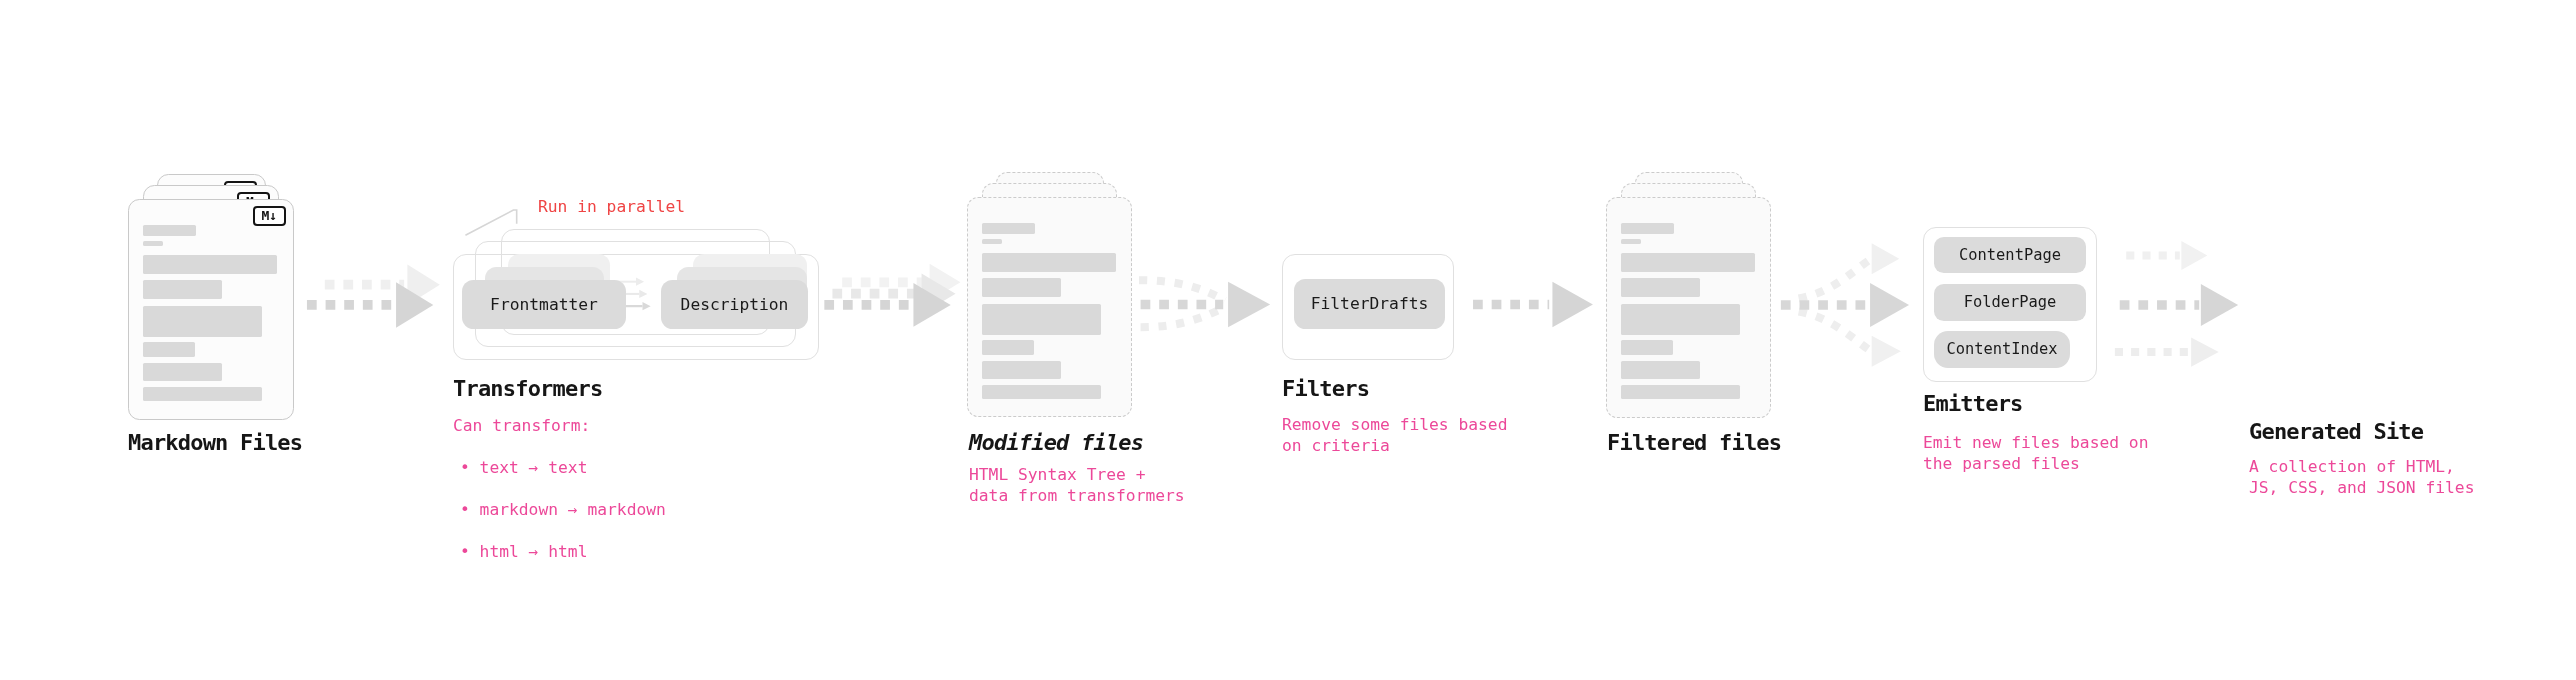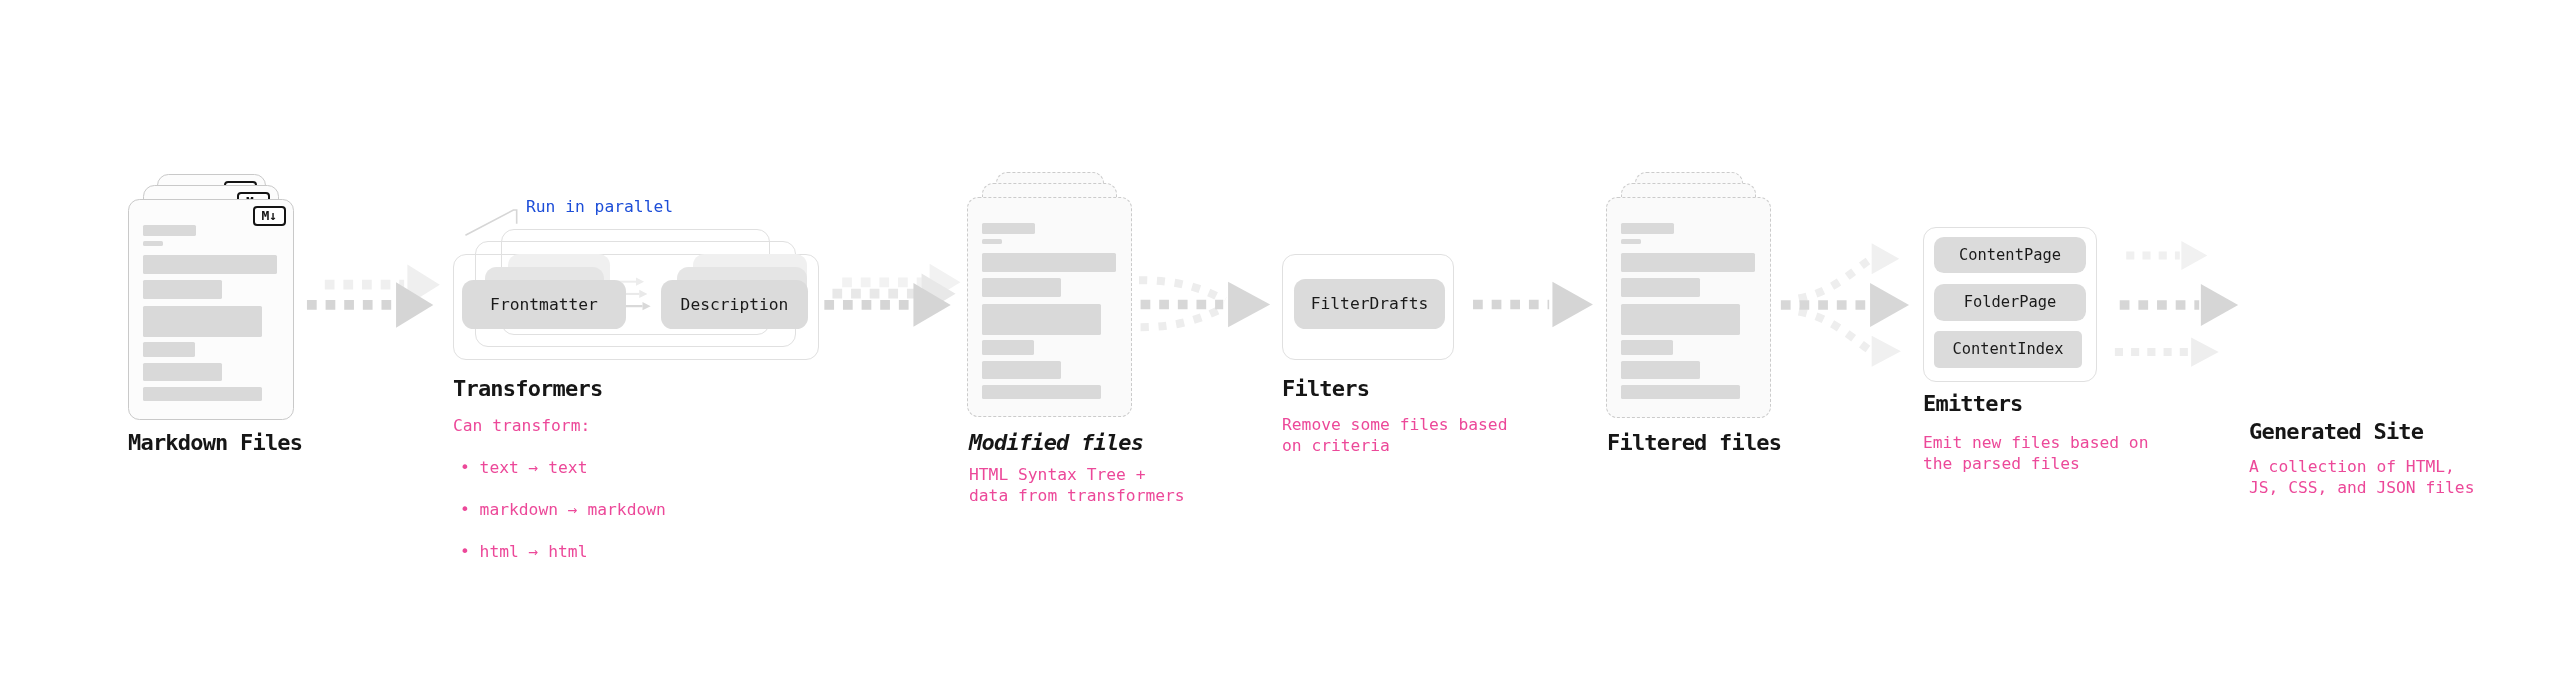--- a/index.html
+++ b/index.html
@@ -42,21 +42,21 @@
   .frame{position:absolute;border:1.6px solid #e0e0e0;border-radius:13px;background:transparent;box-sizing:border-box;}
   .frame.filled{background:#ffffff;}
   .chip{position:absolute;border-radius:11.4px;background:#dbdbdb;color:#1a1a1a;
         font-size:16.3px;text-align:center;box-sizing:border-box;z-index:4;}
   .chip.ghost1{background:#e5e5e5;z-index:3;}
   .chip.ghost2{background:#f0f0f0;z-index:2;}
 
   
   .title{position:absolute;font-size:22px;font-weight:600;letter-spacing:-0.8px;color:#161616;white-space:nowrap;}
   .body{position:absolute;font-size:16.3px;line-height:21px;color:#ec4899;white-space:pre-line;}
-  .note{position:absolute;font-size:16.3px;font-weight:500;color:#1d4ed8;white-space:nowrap;}
+  .note{position:absolute;font-size:16.3px;font-weight:500;color:#ef4444;white-space:nowrap;margin-left:12px;}
   svg{position:absolute;overflow:visible;}
 </style>
 </head>
 <body>
 
 <div class="stage">
 
   <div class="docstack solid" style="left:128px;top:199px;width:166px;height:221px;">
     <div class="doc back2">
       <span class="md-badge">M↓</span>
@@ -185,21 +185,21 @@
     <polygon points="118,14 152,33 118,52" fill="#f0f0f0"></polygon>
     <path d="M 28 98 C 70 106, 92 130, 116 146" fill="none" stroke="#eeeeee" stroke-width="10" stroke-dasharray="10 12"></path>
     <polygon points="118,128 154,147 118,166" fill="#f0f0f0"></polygon>
     <line x1="6" y1="90" x2="118" y2="90" stroke="#d7d7d7" stroke-width="12" stroke-dasharray="12 11"></line>
     <polygon points="116,63 164,90 116,117" fill="#d7d7d7"></polygon>
   </svg>
 
   <div class="frame filled" style="left:1923px;top:227px;width:174px;height:155px;"></div>
   <div class="chip" style="left:1934px;top:237px;width:152px;height:36px;line-height:36px;font-size:15.4px;border-radius:9.8px;">ContentPage</div>
   <div class="chip" style="left:1934px;top:284px;width:152px;height:37px;line-height:37px;font-size:15.4px;border-radius:9.8px;">FolderPage</div>
-  <div class="chip" style="left:1934px;top:331px;width:148px;height:37px;line-height:37px;font-size:15.4px;border-radius:5px;">ContentIndex</div>
+  <div class="chip" style="left:1934px;top:331px;width:136px;height:37px;line-height:37px;font-size:15.4px;border-radius:14px;">ContentIndex</div>
   <div class="title" style="left:1923px;top:391px;">Emitters</div>
   <div class="body" style="left:1923px;top:432px;">Emit new files based on
 the parsed files</div>
 
   <svg style="left:2110px;top:232px;" width="146" height="146" viewBox="0 0 180 180">
     <line x1="20" y1="29" x2="86" y2="29" stroke="#f0f0f0" stroke-width="10" stroke-dasharray="10 10"></line>
     <polygon points="88,11 120,29 88,47" fill="#f1f1f1"></polygon>
     <line x1="12" y1="90" x2="110" y2="90" stroke="#d6d6d6" stroke-width="12" stroke-dasharray="12 11"></line>
     <polygon points="112,64 158,90 112,116" fill="#d6d6d6"></polygon>
     <line x1="6" y1="148" x2="98" y2="148" stroke="#ededed" stroke-width="10" stroke-dasharray="10 10"></line>

